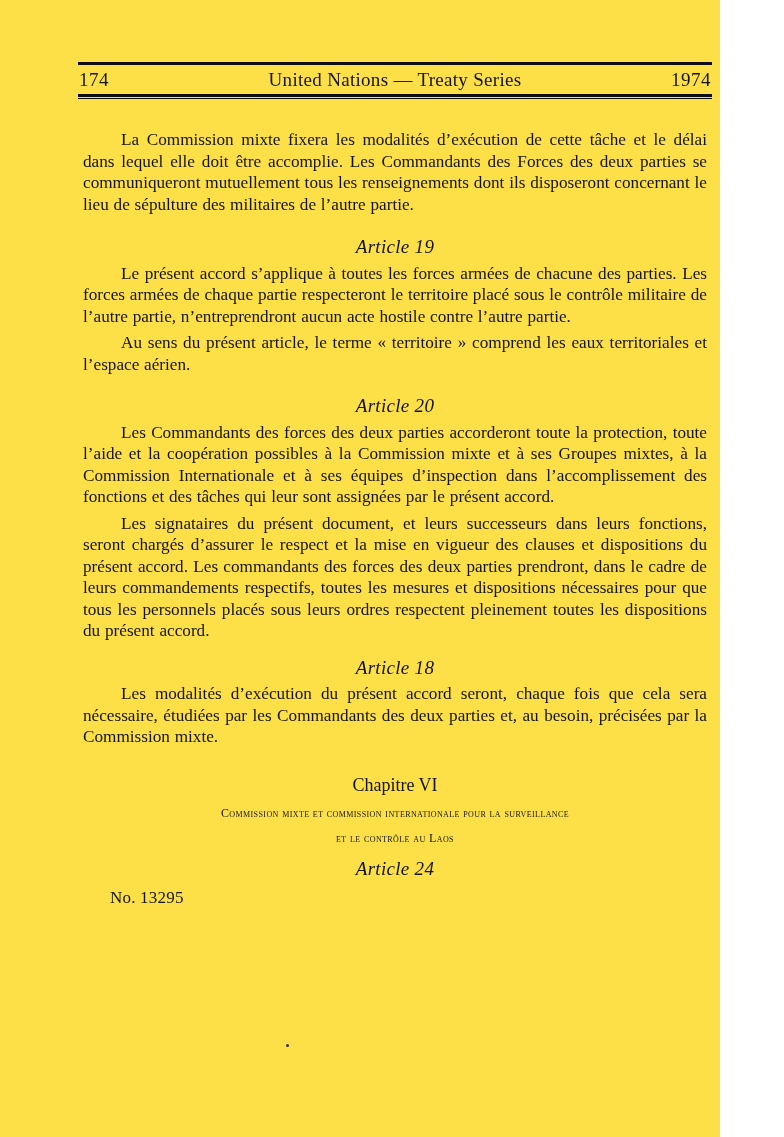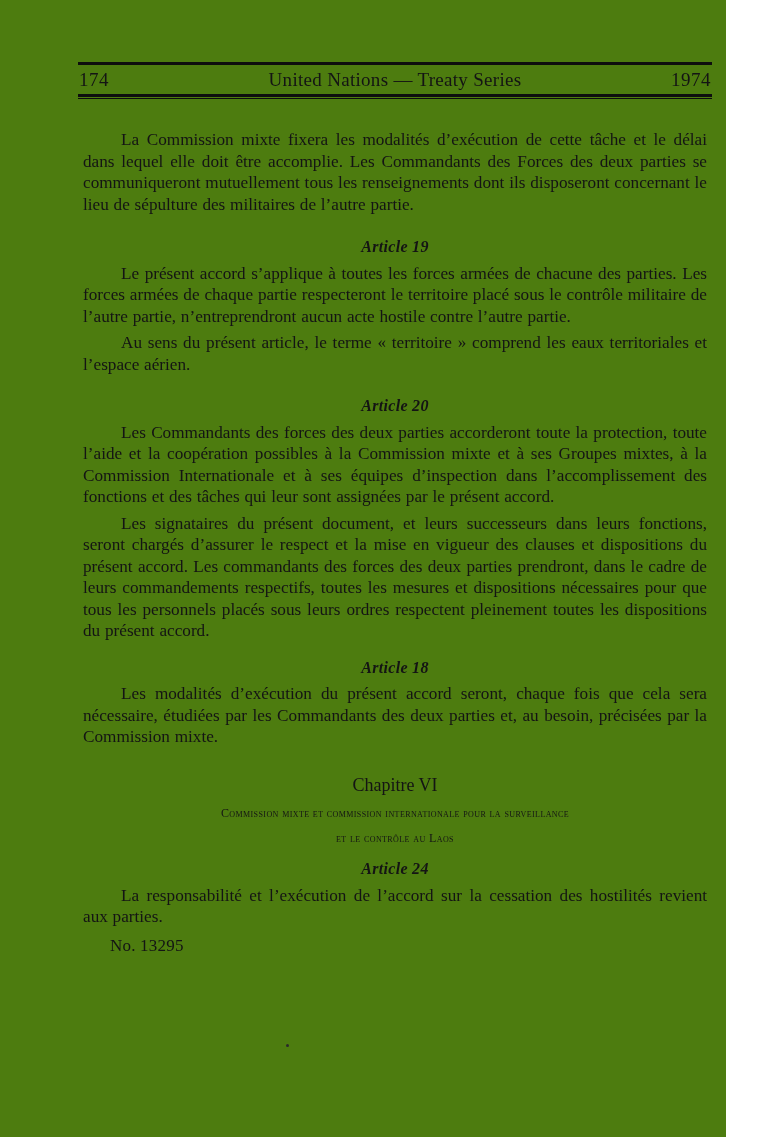--- a/index.html
+++ b/index.html
@@ -1,24 +1,23 @@
 <!DOCTYPE html>
 <html lang="fr"><head>
 <meta charset="utf-8">
 <style>
   html, body { margin: 0; padding: 0; background: #ffffff; }
   .page {
     position: relative;
     width: 720px;
     height: 1137px;
-    background: #4d7c0f;
+    background: #fde047;
     overflow: hidden;
     font-family: "Liberation Serif", "DejaVu Serif", serif;
     color: #141414;
-    padding-left: 6px;
   }
   .content {
     position: absolute;
     left: 78px;
     top: 0;
     width: 634px;
   }
 
   
   .page-header { margin-top: 62px; }
@@ -47,23 +46,23 @@
     font-size: 17.2px;
     line-height: 21.5px;
     text-align: justify;
     text-indent: 38px;
     word-spacing: 0.5px;
   }
   .intro-para { margin-top: 30px; }
 
   .article-heading {
     margin: 21px 0 0 0;
-    font-size: 16px;
+    font-size: 19px;
     line-height: 21.5px;
-    font-weight: bold;
+    font-weight: normal;
     font-style: italic;
     text-align: center;
     letter-spacing: 0.3px;
   }
   .mt15 { margin-top: 15px; }
   .mt20 { margin-top: 20px; }
   .mt22 { margin-top: 22px; }
   .mt24 { margin-top: 24px; }
 
   
@@ -148,21 +147,20 @@
       <div>
         <div class="chapter-label">Chapitre VI</div>
         <div class="chapter-title">
           <span>Commission mixte et commission internationale pour la surveillance</span><br>
           <span>et le contrôle au Laos</span>
         </div>
       </div>
 
       <section>
         <h3 class="article-heading article-24-heading">Article 24</h3>
-        <p class="body-para">La responsabilité et l’exécution de l’accord sur la cessation des hostilités revient aux parties.</p>
       </section>
 
       <div class="treaty-number">No. 13295</div>
 
     </main>
   </div>
 
   <div class="ink-speck"></div>
 </div>
 

